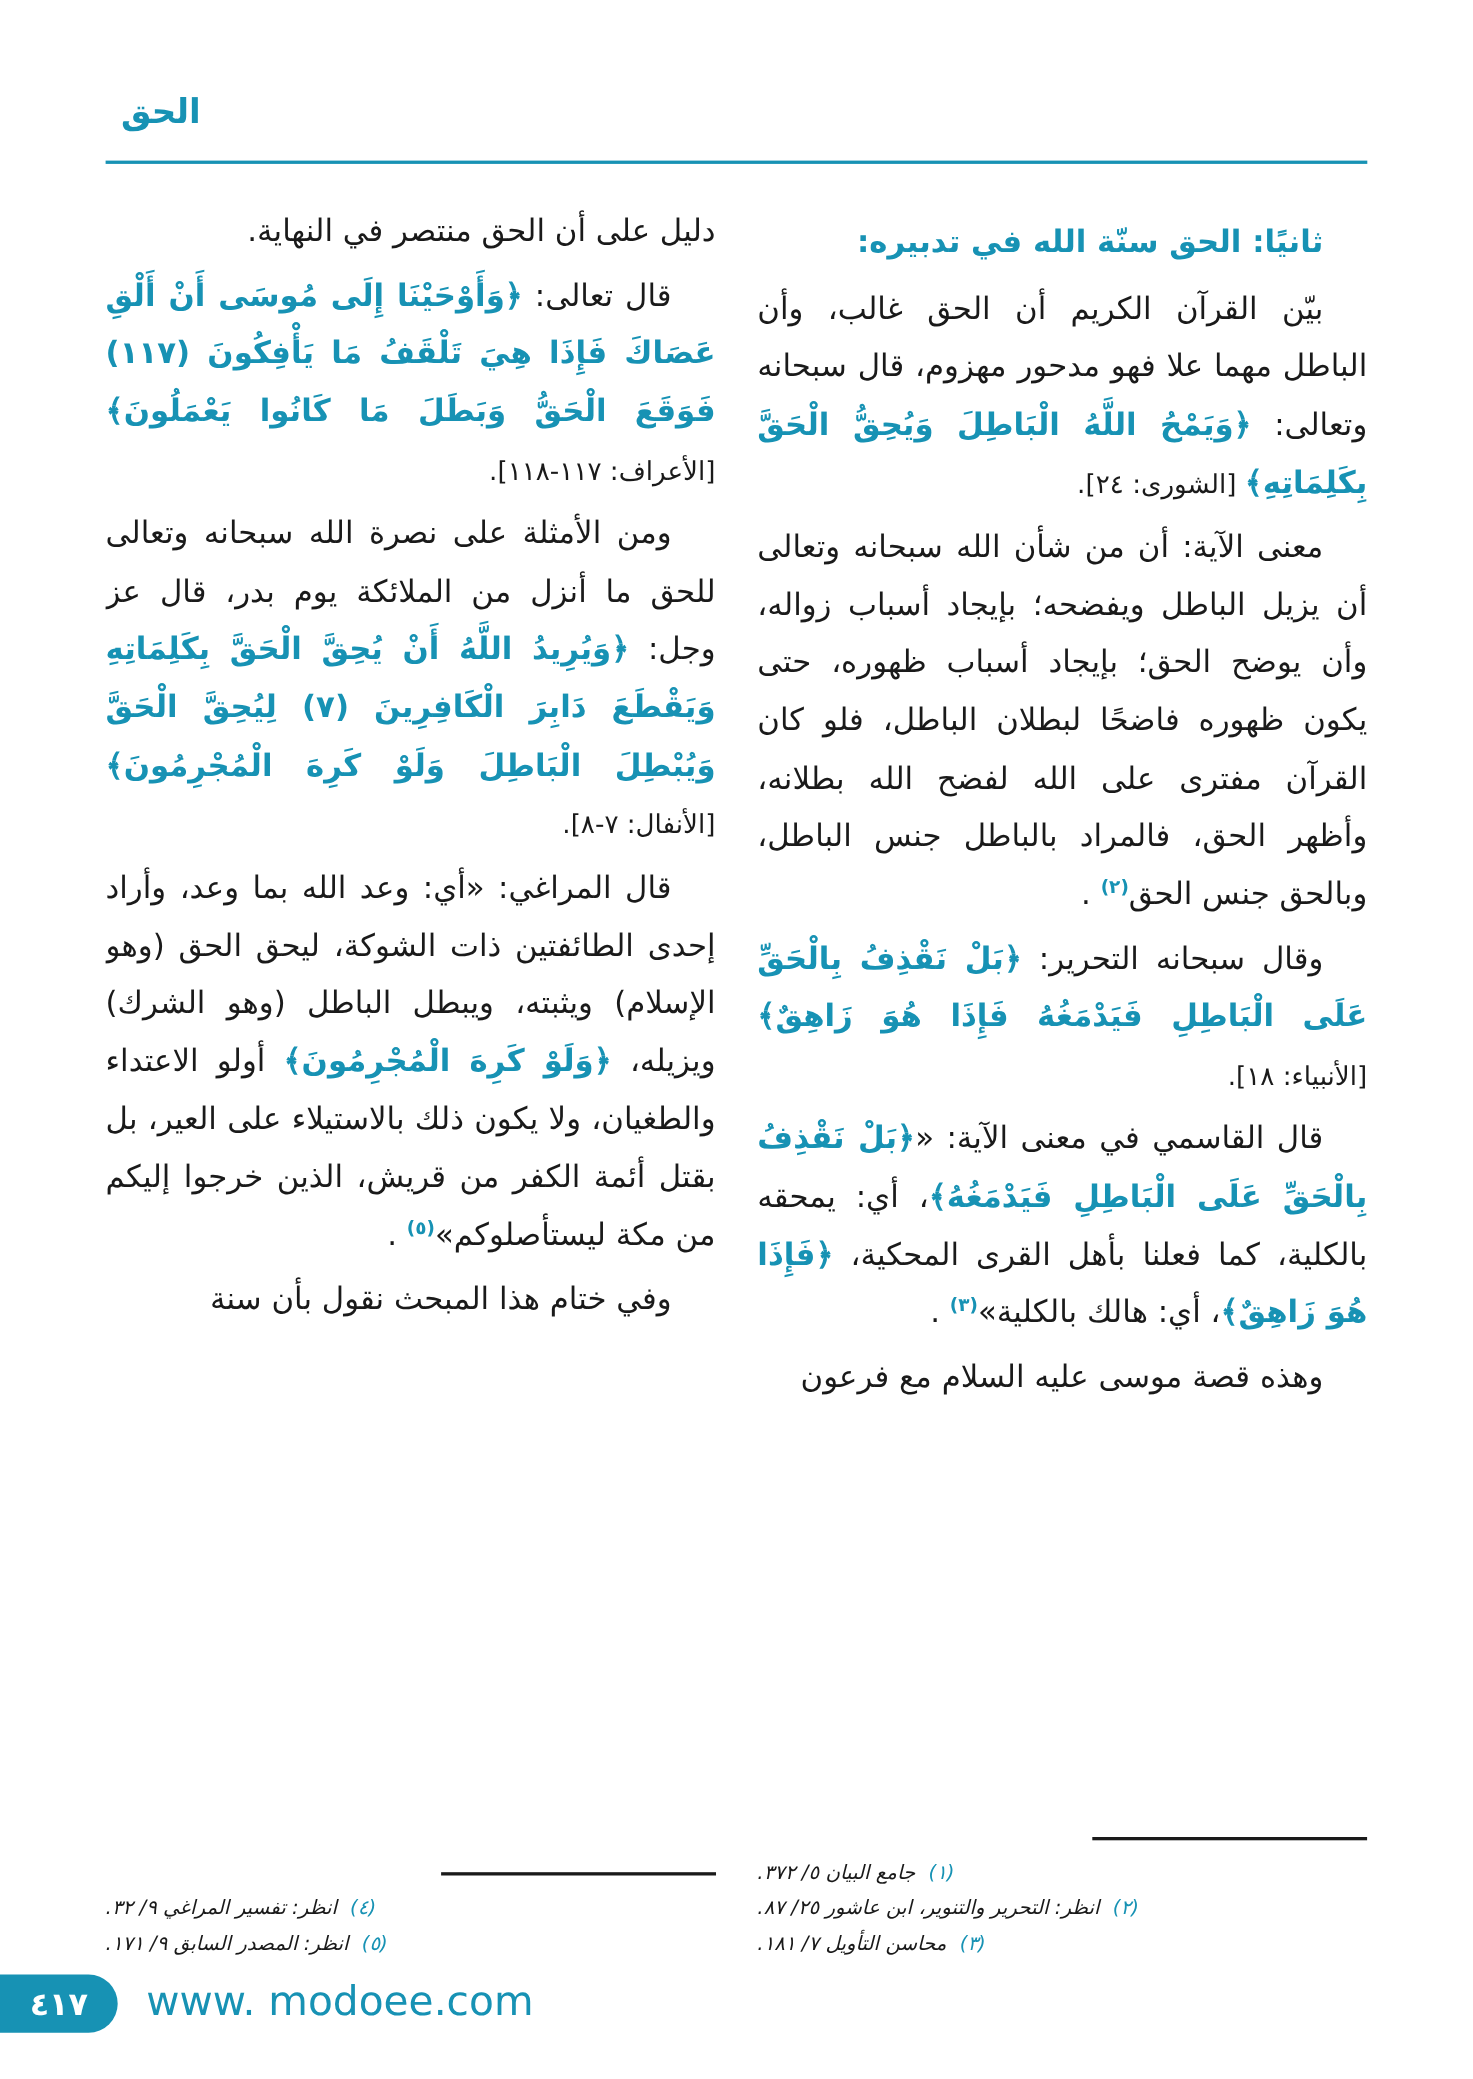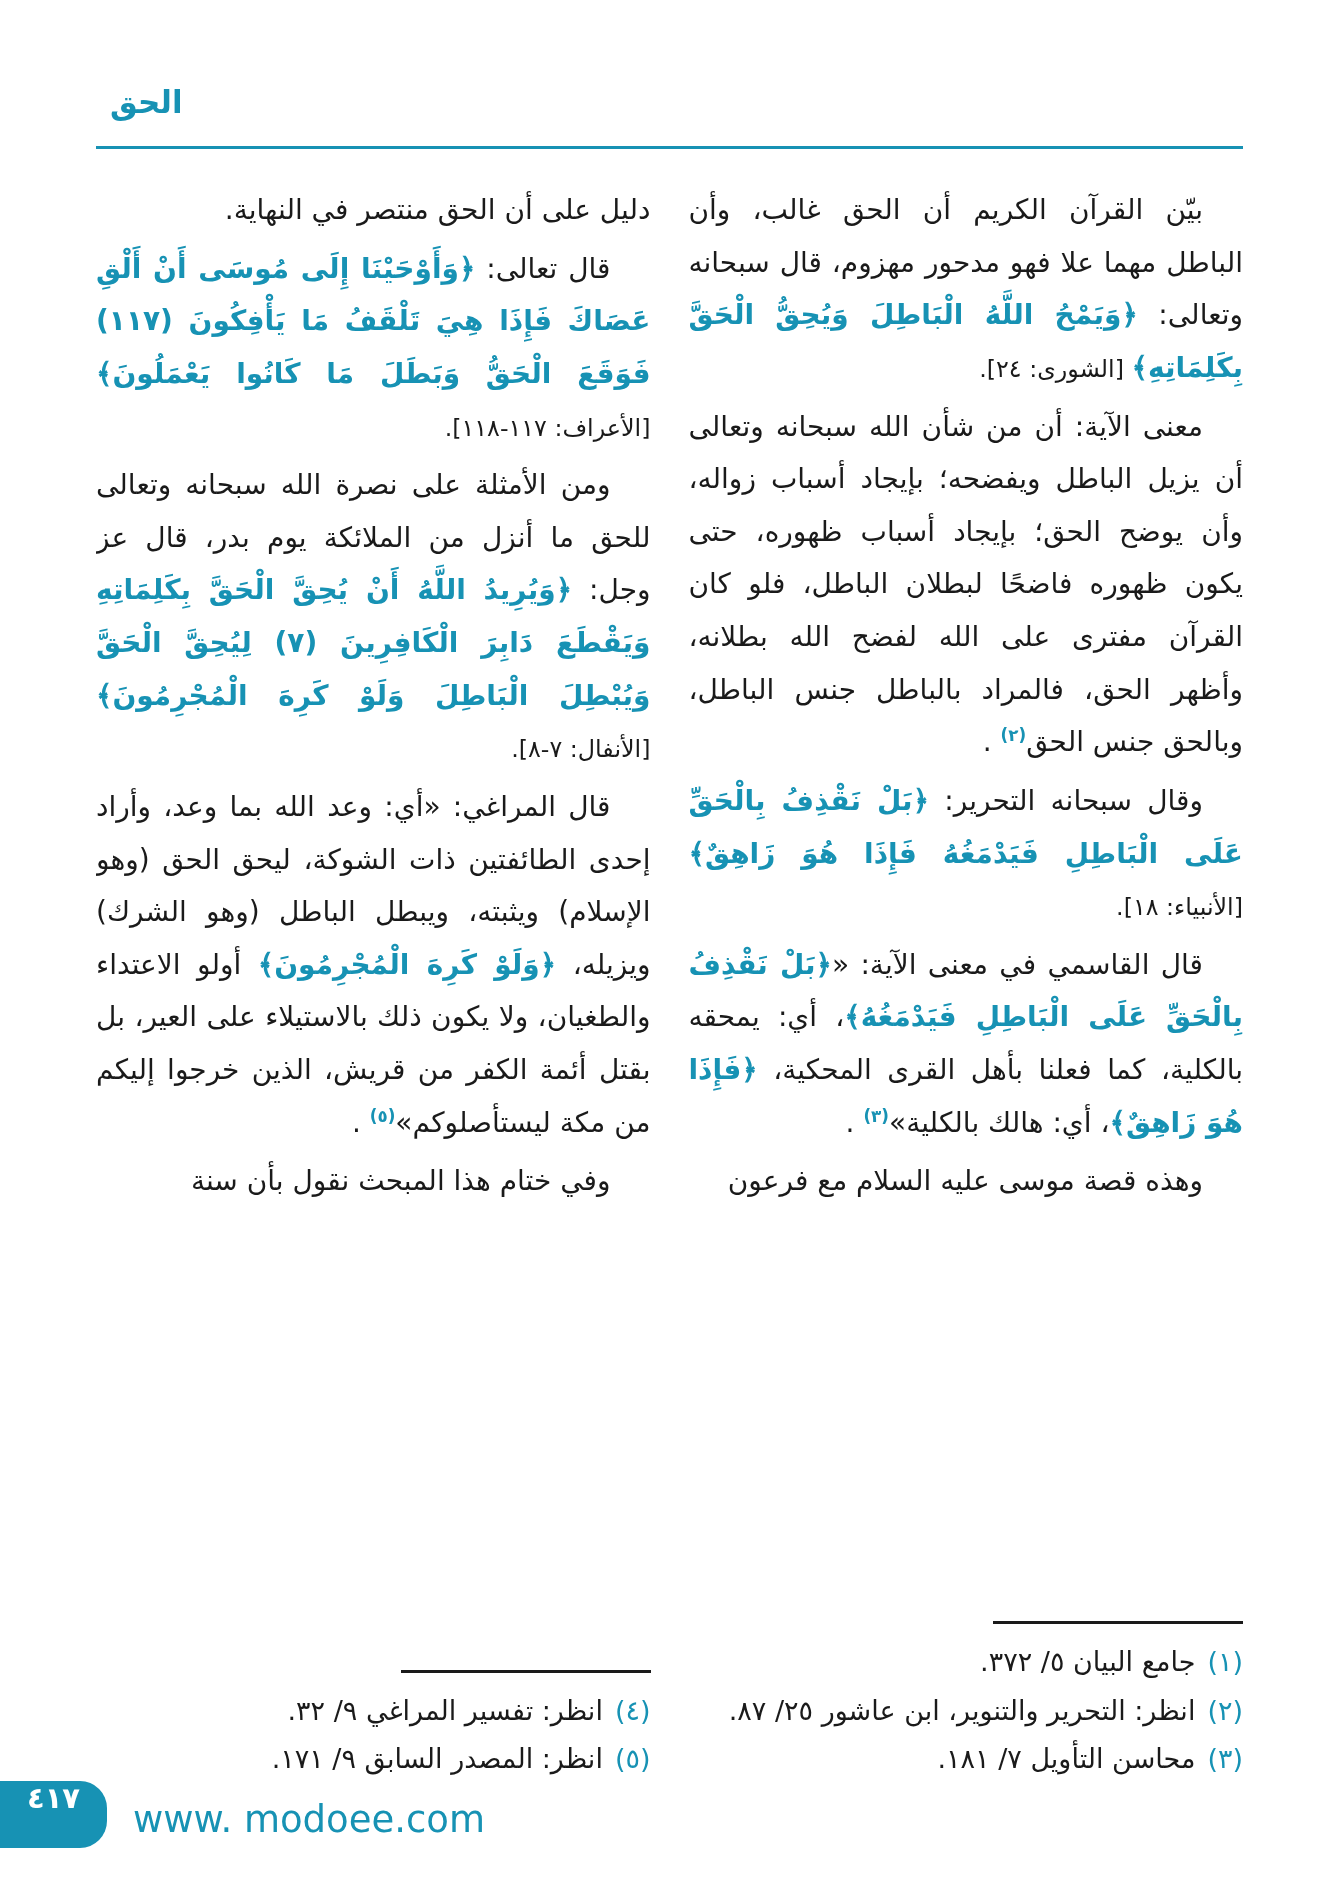--- a/index.html
+++ b/index.html
@@ -35,47 +35,48 @@
     text-align: justify;
   }
   .para.indent { text-indent: 40px; }
   .para.heading { color: var(--accent); font-weight: bold; margin: 10px 0 8px; }
   .seg-text { color: var(--ink); }
   .seg-quran { color: var(--accent); font-weight: 600; }
   .seg-ref { color: var(--ink); font-size: 0.85em; margin-top: 40px; }
   .seg-fnref { color: var(--accent); font-size: 0.6em; vertical-align: super; font-weight: 600; }
   .footnotes { margin-top: auto; padding-top: 12px; }
   .fn-sep { width: 250px; height: 3px; background: #1a1a1a; margin-bottom: 14px; }
-  .footnote { font-size: 27px; line-height: 1.8; text-align: right; }
+  .footnote { font-size: 18px; line-height: 1.8; text-align: left; font-style: italic; }
   .fn-marker { color: var(--accent); margin-left: 12px; }
   .fn-text { color: var(--ink); }
   .page-pill {
     position: absolute; left: 0; bottom: 42px;
-    width: 107px; height: 67px;
+    width: 107px; height: 53px;
     background: var(--accent);
     border-radius: 0 27px 27px 0;
-    display: flex; align-items: flex-start; justify-content: center;
+    display: flex; align-items: center; justify-content: center;
   }
   .page-number { color: #ffffff; font-size: 29px; font-weight: bold; letter-spacing: 2px; }
   .website {
     position: absolute; left: 133px; bottom: 49px;
     color: var(--accent); font-size: 37px; direction: ltr; margin-top: 16px;
   }
 </style>
 </head>
 <body>
 
 <div class="page">
 
   <div class="header-title">الحق</div>
   <div class="header-rule"></div>
 
   <div class="content">
     <section class="column">
       <div class="paras">
+          <p class="para heading indent"><span class="seg-heading">ثانيًا: الحق سنّة الله في تدبيره:</span></p>
           <p class="para indent"><span class="seg-text">بيّن القرآن الكريم أن الحق غالب، وأن الباطل مهما علا فهو مدحور مهزوم، قال سبحانه وتعالى: </span><span class="seg-quran">﴿وَيَمْحُ اللَّهُ الْبَاطِلَ وَيُحِقُّ الْحَقَّ بِكَلِمَاتِهِ﴾</span><span class="seg-ref"> [الشورى: ٢٤].</span></p>
           <p class="para indent"><span class="seg-text">معنى الآية: أن من شأن الله سبحانه وتعالى أن يزيل الباطل ويفضحه؛ بإيجاد أسباب زواله، وأن يوضح الحق؛ بإيجاد أسباب ظهوره، حتى يكون ظهوره فاضحًا لبطلان الباطل، فلو كان القرآن مفترى على الله لفضح الله بطلانه، وأظهر الحق، فالمراد بالباطل جنس الباطل، وبالحق جنس الحق</span><span class="seg-fnref">(٢)</span><span class="seg-text"> .</span></p>
           <p class="para indent"><span class="seg-text">وقال سبحانه التحرير: </span><span class="seg-quran">﴿بَلْ نَقْذِفُ بِالْحَقِّ عَلَى الْبَاطِلِ فَيَدْمَغُهُ فَإِذَا هُوَ زَاهِقٌ﴾</span><span class="seg-ref"> [الأنبياء: ١٨].</span></p>
           <p class="para indent"><span class="seg-text">قال القاسمي في معنى الآية: «</span><span class="seg-quran">﴿بَلْ نَقْذِفُ بِالْحَقِّ عَلَى الْبَاطِلِ فَيَدْمَغُهُ﴾</span><span class="seg-text">، أي: يمحقه بالكلية، كما فعلنا بأهل القرى المحكية، </span><span class="seg-quran">﴿فَإِذَا هُوَ زَاهِقٌ﴾</span><span class="seg-text">، أي: هالك بالكلية»</span><span class="seg-fnref">(٣)</span><span class="seg-text"> .</span></p>
           <p class="para indent"><span class="seg-text">وهذه قصة موسى عليه السلام مع فرعون</span></p>
         </div>
       <div class="footnotes">
         <div class="fn-sep"></div>
         <div class="fn-list">
             <div class="footnote"><span class="fn-marker">(١)</span><span class="fn-text">جامع البيان ٥/ ٣٧٢.</span></div>

